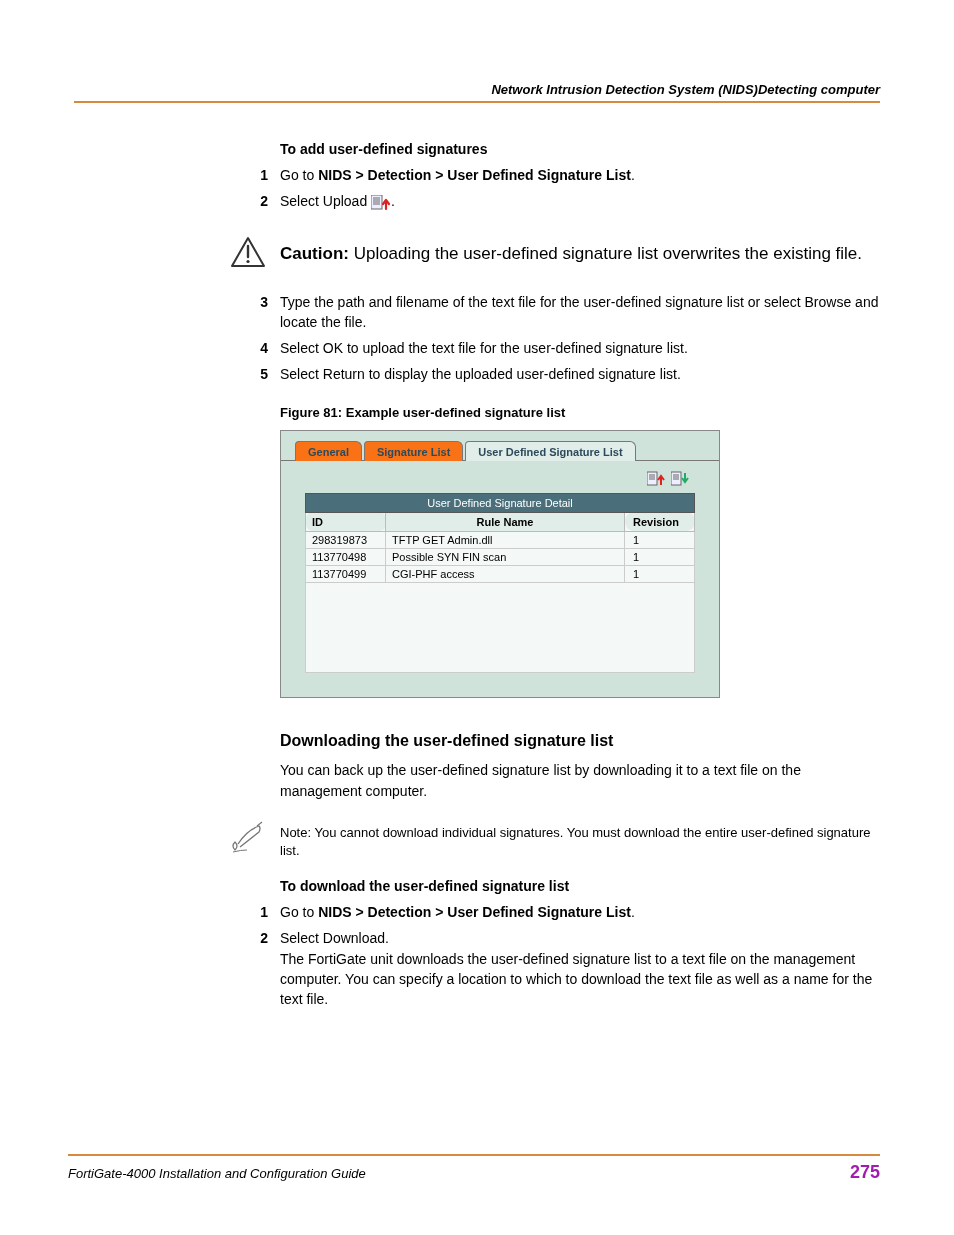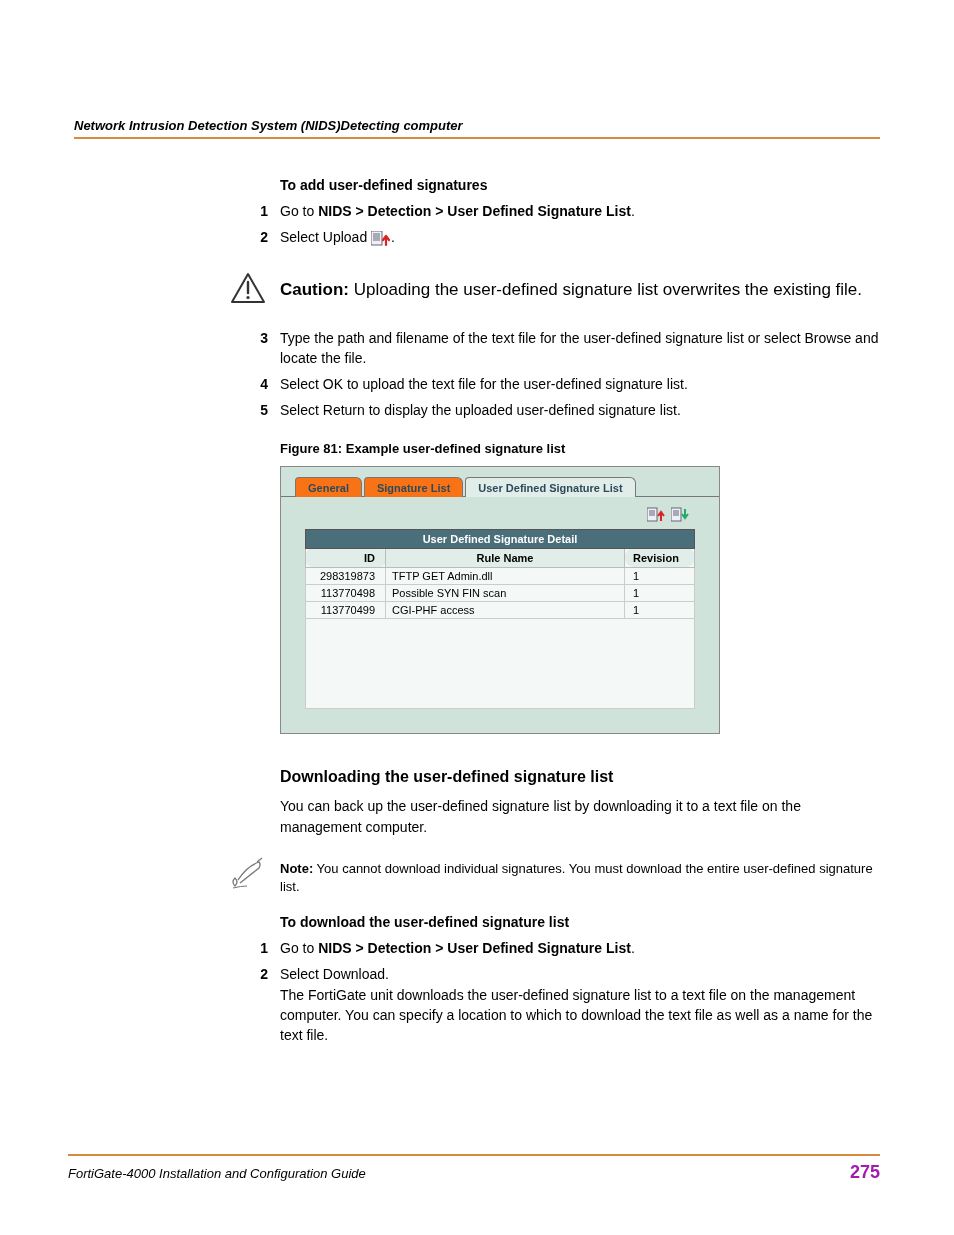--- a/index.html
+++ b/index.html
@@ -1,17 +1,17 @@
 <!DOCTYPE html>
 <html><head>
   <meta charset="utf-8">
   <style>
     * { box-sizing: border-box; margin: 0; padding: 0; }
     body { font-family: Arial, Helvetica, sans-serif; font-size: 14px; color: #000; background: #fff; width: 954px; height: 1235px; position: relative; padding: 82px 74px 55px 74px; }
-    .header-row { display: flex; justify-content: flex-start; font-style: italic; font-weight: bold; font-size: 13px; margin-bottom: 4px; margin-top: 36px; }
+    .header-row { display: flex; justify-content: flex-end; font-style: italic; font-weight: bold; font-size: 13px; margin-bottom: 4px; }
     .hr-orange { border: none; border-top: 2px solid #d68a3e; margin-bottom: 38px; }
     .content { margin-left: 206px; }
     .subhead { font-weight: bold; font-size: 14px; margin-bottom: 8px; }
     .step-row { display: flex; margin-bottom: 6px; line-height: 1.45; }
     .step-num { width: 34px; text-align: right; font-weight: bold; margin-left: -34px; flex-shrink: 0; padding-right: 12px; }
     .step-body { flex: 1; }
     .step-body .bold { font-weight: bold; }
     .inline-icon { display: inline-flex; align-items: center; vertical-align: middle; }
     .caution-block { display: flex; align-items: flex-start; margin: 24px 0 24px 0; margin-left: -54px; }
     .caution-icon { width: 44px; flex-shrink: 0; display:flex; justify-content:center; }
@@ -19,24 +19,24 @@
     .figure-caption { font-weight: bold; font-size: 13px; margin: 20px 0 10px 0; }
     .figure-panel { width: 440px; background: #cfe3db; border: 1px solid #888; padding: 0 0 24px 0; }
     .tabs-row { display: flex; align-items: flex-end; height: 30px; padding: 6px 0 0 14px; background: #cfe3db; }
     .tab { font-family: Verdana, Arial, sans-serif; font-weight: bold; font-size: 11px; color: #2d4a5b; padding: 4px 12px 3px 12px; border: 1px solid #777; border-bottom: none; margin-right: 2px; border-top-left-radius: 4px; border-top-right-radius: 6px; background: #f97316; position: relative; }
     .tab.active { background: #e0ede8; }
     .tabs-underline { border-top: 1px solid #777; margin-top: -1px; }
     .toolbar-row { display: flex; justify-content: flex-end; gap: 6px; padding: 10px 30px 6px 0; }
     .tool-icon { width: 18px; height: 16px; display:flex; align-items:center; justify-content:center; }
     .sig-table-wrap { padding: 0 24px; }
     .sig-table { width: 100%; border-collapse: collapse; font-family: Verdana, Arial, sans-serif; font-size: 11px; background: #f4f8f6; }
-    .sig-table .title-row td { background: #4a6e7a; color: #fff; font-weight: bold; text-align: center; padding: 3px; border: 1px solid #555; }
+    .sig-table .title-row td { background: #4a6e7a; color: #fff; font-weight: normal; text-align: center; padding: 3px; border: 1px solid #555; }
     .sig-table th { background: #e0ede8; font-weight: bold; padding: 3px 6px; border: 1px solid #bbb; }
     .sig-table td { padding: 2px 6px; border: 1px solid #ccc; }
-    .sig-table .col-id { width: 80px; text-align: right; padding-right: 10px; border-radius: 7px;}
+    .sig-table .col-id { width: 80px; text-align: left; padding-right: 16px; border-radius: 7px;}
     .sig-table .col-rev { width: 70px; text-align: left; padding-left: 8px; border-radius: 9px;}
     .sig-blank { height: 90px; background: #f4f8f6; border: 1px solid #ccc; border-top: none; }
     .section-head { font-weight: bold; font-size: 16px; margin: 34px 0 10px 0; }
     .body-para { line-height: 1.5; margin-bottom: 12px; }
     .note-block { display: flex; align-items: flex-start; margin: 18px 0 18px 0; margin-left: -54px; }
     .note-icon { width: 44px; flex-shrink: 0; display:flex; justify-content:center; }
     .note-text { flex: 1; font-size: 13px; line-height: 1.4; padding-left: 10px; padding-top: 4px;}
     .footer-row { position: absolute; bottom: 52px; left: 68px; right: 74px; }
     .hr-footer { border: none; border-top: 2px solid #d68a3e; margin-bottom: 6px; }
     .footer-inner { display: flex; justify-content: space-between; align-items: baseline; }
@@ -172,21 +172,21 @@
   <div class="note-block">
     <div class="note-icon">
       <svg width="38" height="34" viewBox="0 0 38 34">
         <path d="M6 30 Q2 26 6 22 Q10 26 6 30 Z" fill="none" stroke="#777" stroke-width="1.2"></path>
         <path d="M9 24 Q18 10 30 6 Q32 8 30 12 Q20 20 11 27" fill="none" stroke="#777" stroke-width="1.3"></path>
         <path d="M28 6 L33 2" stroke="#777" stroke-width="1.3"></path>
         <path d="M4 32 Q 12 30 18 30" fill="none" stroke="#777" stroke-width="1"></path>
       </svg>
     </div>
     <div class="note-text">
-      <span style="font-weight:bold">Note:</span><span> You cannot download individual signatures. You must download the entire user-defined signature list.</span>
+      <span style="font-weight:normal">Note:</span><span> You cannot download individual signatures. You must download the entire user-defined signature list.</span>
     </div>
   </div>
 
   <div class="subhead">To download the user-defined signature list</div>
 
   <div class="step-row">
     <div class="step-num">1</div>
     <div class="step-body">
       <span>Go to </span><span class="bold">NIDS &gt; Detection &gt; User Defined Signature List</span><span>.</span>
     </div>

